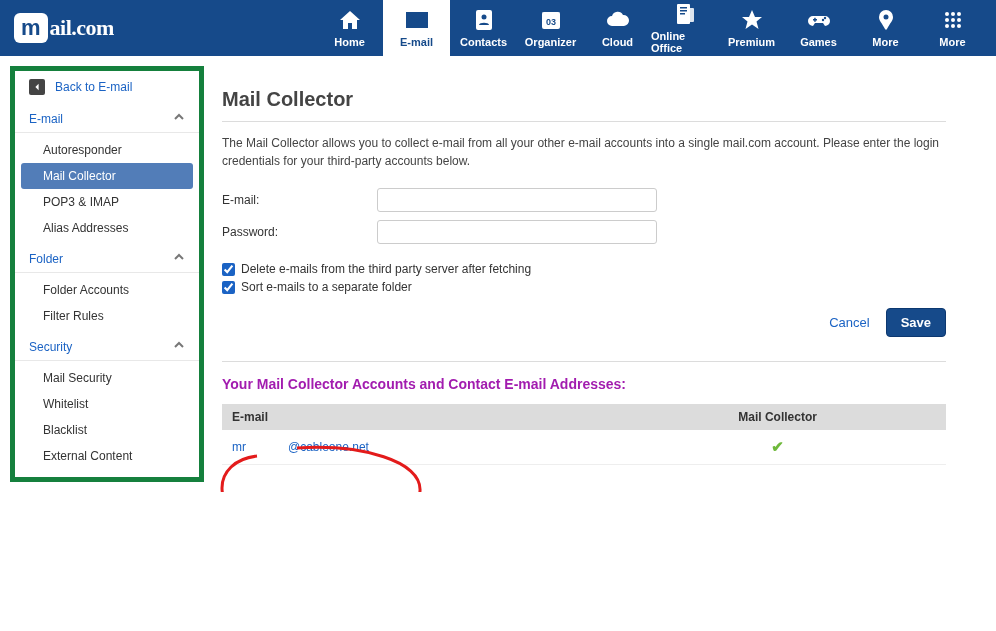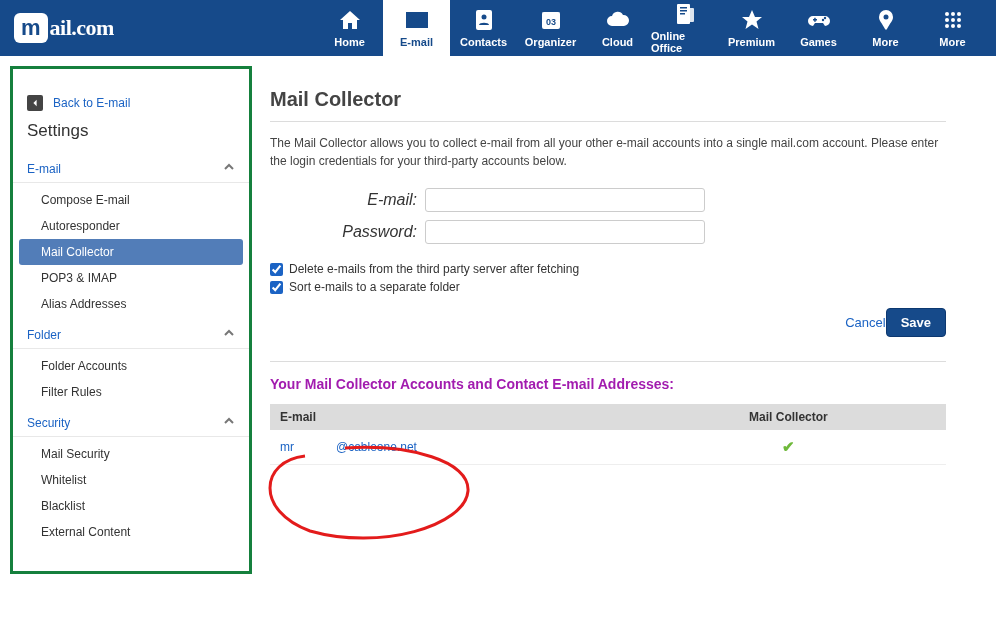--- a/index.html
+++ b/index.html
@@ -9,41 +9,41 @@
 .logo-box { background: #fff; color: #164a8a; font-weight: bold; border-radius: 6px; padding: 4px 7px 4px 7px; font-size: 22px; line-height: 1; margin-right: 2px; }
 .logo-text { color: #fff; font-size: 22px; font-weight: bold; letter-spacing: -0.5px; font-family: Liberation Serif, serif; }
 .nav-items { display: flex; margin-left: auto; }
 .nav-item { width: 67px; height: 56px; display: flex; flex-direction: column; align-items: center; justify-content: center; cursor: pointer; color: #fff; }
 .nav-item.active { background: #fff; color: #164a8a; }
 .nav-icon { height: 24px; display: flex; align-items: center; justify-content: center; }
 .nav-icon svg { width: 24px; height: 24px; fill: #fff; }
 .nav-item.active .nav-icon svg { fill: #164a8a; }
 .nav-label { font-size: 11px; margin-top: 4px; font-weight: bold; }
 .layout { display: flex; padding: 10px; gap: 18px; }
-.sidebar { width: 242px; border: 3px solid #15803d; padding: 22px 0; flex-shrink: 0; }
+.sidebar { width: 194px; border: 5px solid #15803d; padding: 4px 0; flex-shrink: 0; }
 .back-link { display: flex; align-items: center; padding: 4px 14px 10px 14px; color: #1b63c4; font-size: 12px; }
 .back-box { width: 16px; height: 16px; background: #444; border-radius: 2px; margin-right: 10px; display: flex; align-items: center; justify-content: center; }
 .back-box svg { width: 8px; height: 8px; fill: #fff; }
 .settings-title { font-size: 17px; font-weight: normal; padding: 0 14px 14px 14px; color: #333; }
 .section-header { display: flex; justify-content: space-between; align-items: center; padding: 6px 14px; color: #1b63c4; font-size: 12px; border-bottom: 1px solid #e8e8e8; cursor: pointer; }
 .chevron-up svg { width: 12px; height: 12px; stroke: #777; fill: none; stroke-width: 2; }
 .section-items { padding: 4px 0; }
 .side-item { padding: 6px 14px 6px 28px; color: #333; font-size: 12px; cursor: pointer; }
 .side-item.active { background: #527db8; color: #fff; border-radius: 3px; margin: 0 6px; padding-left: 22px; }
 .main { flex: 1; padding: 22px 40px 0 0; }
 .page-title { font-size: 20px; color: #444; font-weight: bold; margin-bottom: 10px; }
 .title-hr { border: none; border-top: 1px solid #dcdcdc; margin-bottom: 12px; }
 .desc { font-size: 12px; color: #444; line-height: 1.5; margin-bottom: 18px; }
 .form-row { display: flex; align-items: center; margin-bottom: 8px; }
-.form-label { width: 155px; text-align: right; font-size: 16px; color: #333; padding-right: 8px; font-style: italic; }
+.form-label { width: 155px; font-size: 12px; color: #333; padding-right: 8px; }
 .form-input { width: 280px; height: 24px; border: 1px solid #ccc; border-radius: 3px; padding: 2px 6px; font-size: 12px; }
 .check-row { display: flex; align-items: center; margin: 4px 0; font-size: 12px; color: #333; }
 .check-row input { margin-right: 6px; accent-color: #1b63c4; }
 .check-block { margin: 18px 0 14px 0; }
-.btn-row { display: flex; justify-content: flex-end; align-items: center; margin-bottom: 24px; }
+.btn-row { display: flex; justify-content: flex-end; align-items: center; gap: 16px; margin-bottom: 24px; }
 .cancel-link { color: #1b63c4; font-size: 13px; cursor: pointer; }
 .save-btn { background: #164a8a; color: #fff; border: 1px solid #0d3870; border-radius: 4px; padding: 6px 14px; font-size: 13px; font-weight: bold; cursor: pointer; }
 .section-hr { border: none; border-top: 1px solid #dcdcdc; margin-bottom: 14px; }
 .accounts-title { font-size: 14px; font-weight: bold; color: #a21caf; margin-bottom: 12px; }
 .acct-header { display: flex; background: #dcdcdc; padding: 6px 10px; font-size: 12px; font-weight: bold; color: #333; }
 .acct-col-email { flex: 0 0 55%; }
 .acct-col-collector { flex: 1; text-align: center; }
 .acct-row { display: flex; padding: 8px 10px; border-bottom: 1px solid #eee; font-size: 12px; align-items: center; }
 .acct-email { color: #1b63c4; flex: 0 0 55%; }
 .acct-email .gap { display: inline-block; width: 42px; }
@@ -171,30 +171,28 @@
 <div class="layout">
   <div class="sidebar">
     <div class="back-link">
       <span class="back-box">
         <svg viewBox="0 0 10 10">
             <path d="M7 1 L3 5 L7 9 Z"></path>
           </svg>
       </span>
       <span>Back to E-mail</span>
     </div>
-    <div class="settings-title">Settings</div>
     <div id="sidebar-sections">
         <div class="section-header">
           <span>E-mail</span>
           <span class="chevron-up"><svg viewBox="0 0 12 12">
               <path d="M2 8 L6 4 L10 8"></path>
             </svg></span>
         </div>
         <div class="section-items">
-          <div class="side-item">Compose E-mail</div>
           <div class="side-item">Autoresponder</div>
           <div class="side-item active">Mail Collector</div>
           <div class="side-item">POP3 &amp; IMAP</div>
           <div class="side-item">Alias Addresses</div>
         </div>
         <div class="section-header">
           <span>Folder</span>
           <span class="chevron-up"><svg viewBox="0 0 12 12">
               <path d="M2 8 L6 4 L10 8"></path>
             </svg></span>

